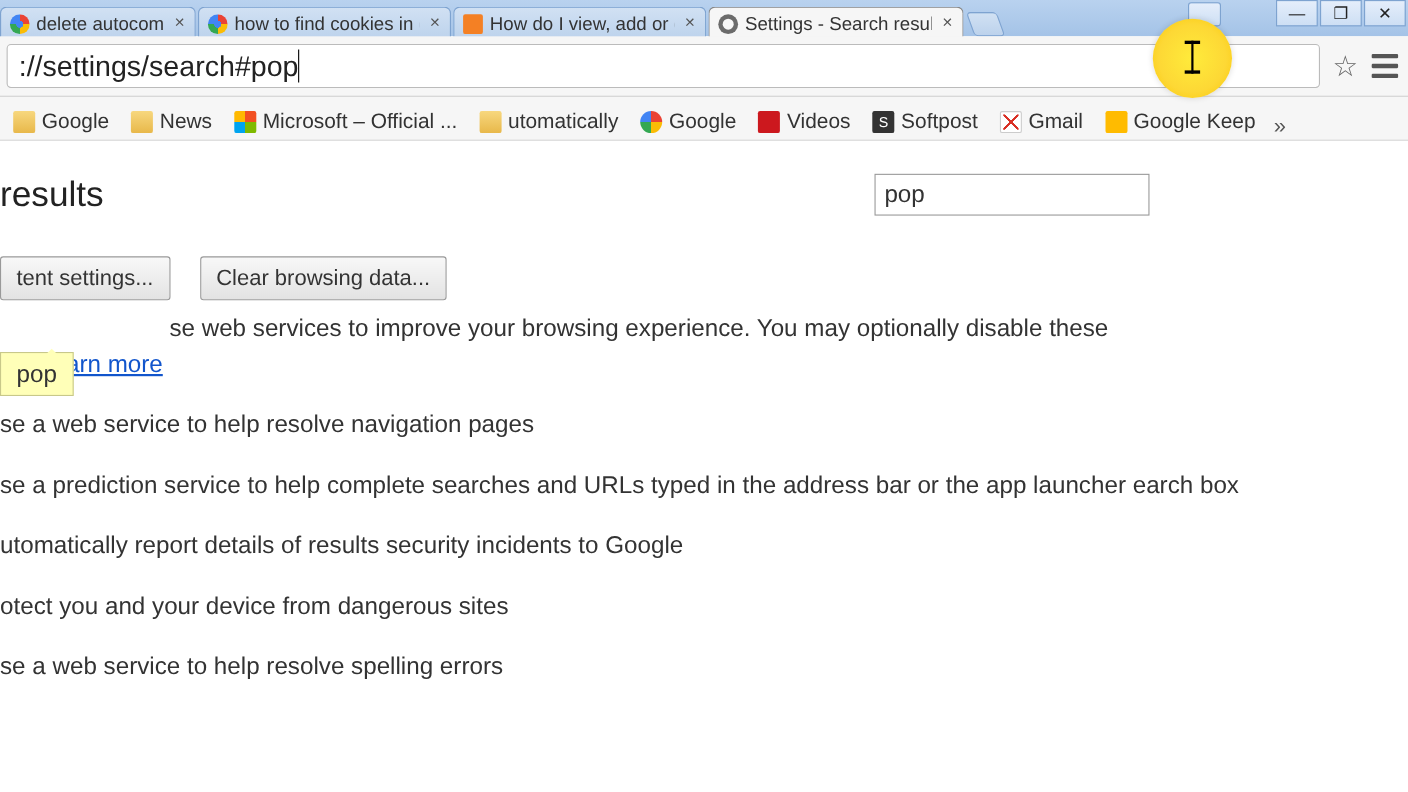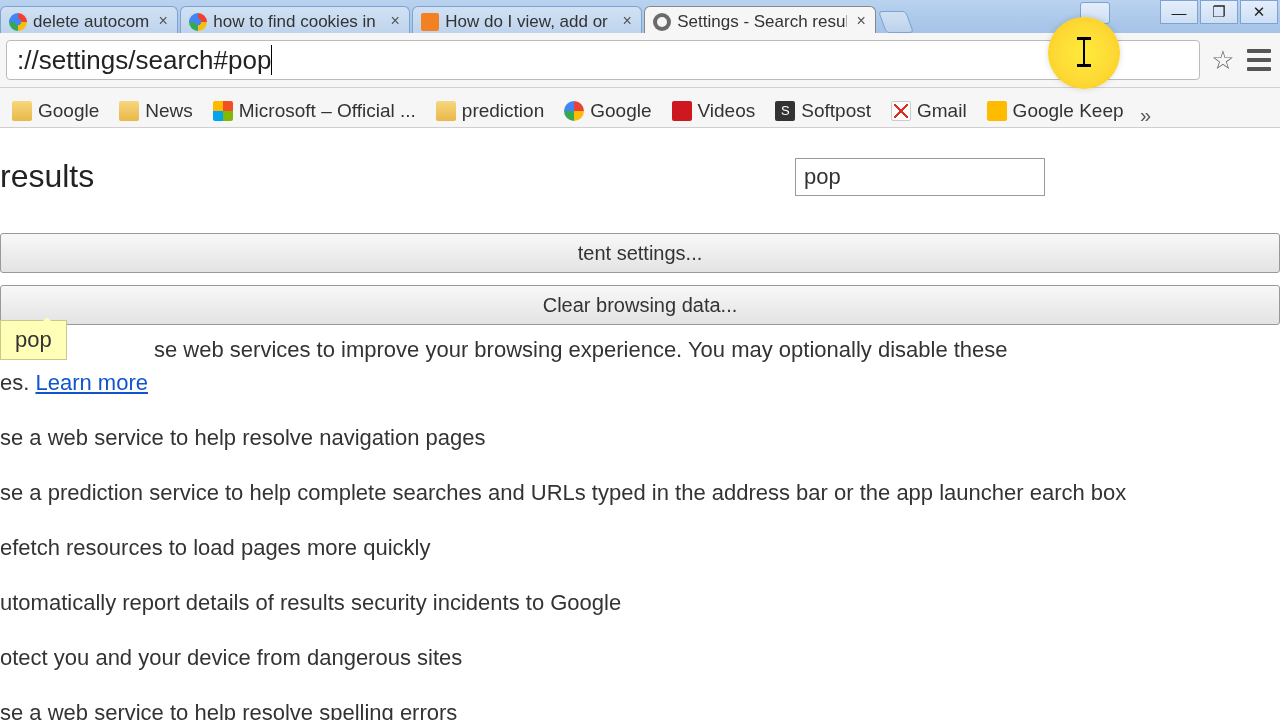--- a/index.html
+++ b/index.html
@@ -27,21 +27,21 @@
   .hamburger div { height: 4px; background: #555; border-radius: 1px; }
 
   .bookmarks-bar { height: 40px; background: #f6f6f6; border-bottom: 1px solid #cfcfcf; display: flex; align-items: flex-end; padding: 0 4px; gap: 4px; }
   .bm { display: flex; align-items: center; height: 32px; padding: 0 8px; font-size: 19px; color: #333; border-radius: 3px; white-space: nowrap; }
   .bm .bicon { width: 20px; height: 20px; margin-right: 6px; border-radius: 2px; flex-shrink:0; }
   .bm-overflow { width: 20px; font-size: 20px; color: #555; text-align:center; }
 
   .content { padding: 30px 0 0 0; position: relative; background: #fff; }
   .heading { font-size: 32px; color: #222; margin-left: 0; margin-bottom: 38px; }
   .searchbox { position: absolute; top: 30px; left: 795px; width: 250px; height: 38px; border: 1px solid #999; font-size: 22px; padding: 4px 8px; color: #333; }
-  .btnrow { display: flex; gap: 12px; margin-bottom: 8px; flex-direction: column; }
+  .btnrow { display: flex; gap: 27px; margin-bottom: 8px; }
   .btn { height: 40px; padding: 0 14px; font-size: 20px; color: #333; background: linear-gradient(#f8f8f8,#e3e3e3); border: 1px solid #999; border-radius: 3px; position: relative; }
   .tooltip { position: absolute; top: 192px; left: 0; background: #ffffb8; border: 1px solid #c8c88a; padding: 6px 14px; font-size: 22px; color: #333; z-index: 5; }
   .tooltip::before { content:""; position:absolute; top:-10px; left:40px; border:6px solid transparent; border-bottom-color:#ffffb8; }
   .body-text { font-size: 22px; color: #333; line-height: 1.5; margin-left: 0; margin-bottom: 22px; }
   .body-text a { color: #1155cc; text-decoration: underline; }
 
   .cursor-highlight { position: absolute; width: 72px; height: 72px; border-radius: 50%; background: radial-gradient(circle,#ffeb3b 0%, #fdd835 60%, #f9c500 100%); box-shadow: 0 0 6px rgba(0,0,0,.15); z-index: 50; }
   .ibeam { position: absolute; width: 14px; height: 30px; z-index: 51; }
   .ibeam::before, .ibeam::after { content:""; position:absolute; left:0; width:14px; height:3px; background:#000; }
   .ibeam::before { top:0; } .ibeam::after { bottom:0; }
@@ -121,21 +121,21 @@
   <div class="bm">
       <span class="bicon news"></span>
       <span>News</span>
     </div>
   <div class="bm">
       <span class="bicon ms"></span>
       <span>Microsoft – Official ...</span>
     </div>
   <div class="bm">
       <span class="bicon folder"></span>
-      <span>prediction</span>
+      <span>utomatically</span>
     </div>
   <div class="bm">
       <span class="bicon google"></span>
       <span>Google</span>
     </div>
   <div class="bm">
       <span class="bicon yt"></span>
       <span>Videos</span>
     </div>
   <div class="bm">
@@ -164,17 +164,16 @@
 
   <div class="tooltip">pop</div>
 
   <div class="body-text" style="margin-top:0;">
     <span style="visibility:hidden;">xxxxxxxxxxxxxx</span><span>se web services to improve your browsing experience. You may optionally disable these</span><br>
     <span>es. </span><a href="#">Learn more</a>
   </div>
 
   <div class="body-text">se a web service to help resolve navigation pages</div>
   <div class="body-text">se a prediction service to help complete searches and URLs typed in the address bar or the app launcher earch box</div>
-  <div class="body-text">efetch resources to load pages more quickly</div>
   <div class="body-text">utomatically report details of results security incidents to Google</div>
   <div class="body-text">otect you and your device from dangerous sites</div>
   <div class="body-text">se a web service to help resolve spelling errors</div>
 </div>
 
 </body></html>

